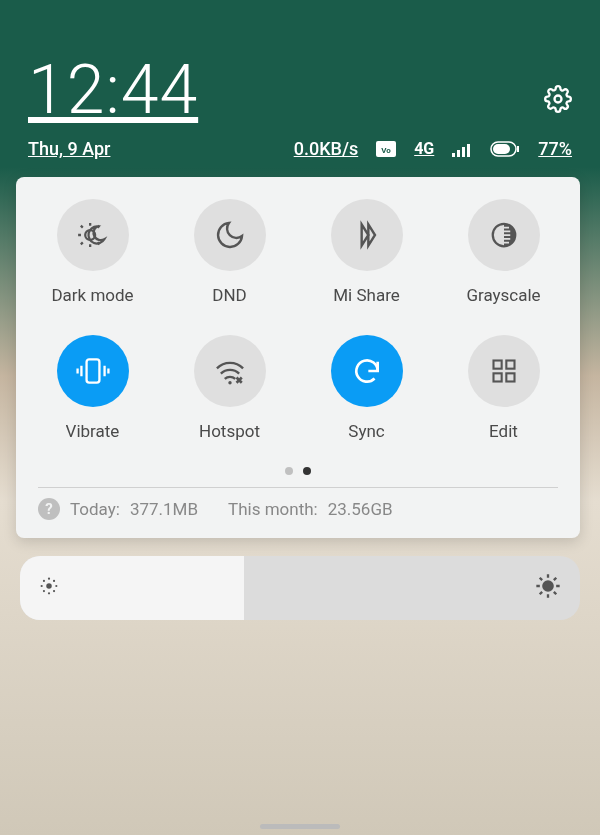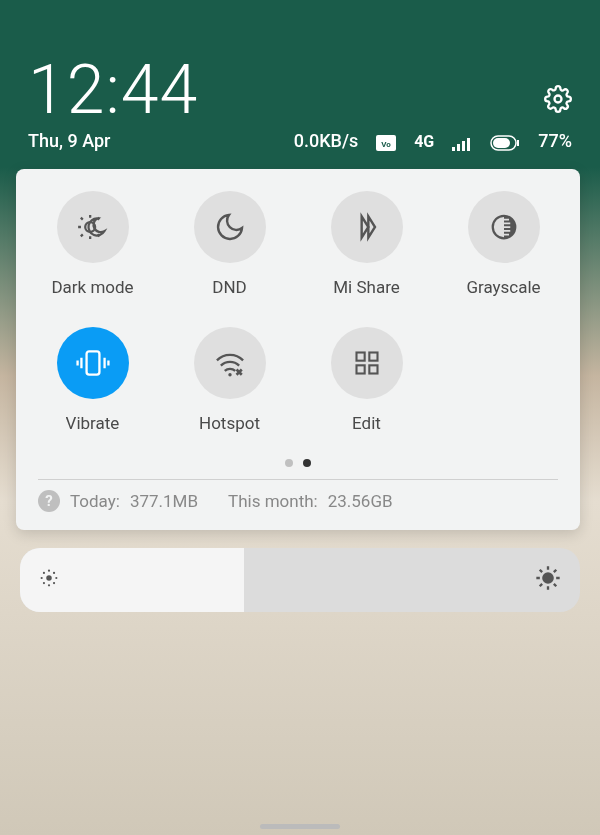--- a/index.html
+++ b/index.html
@@ -7,43 +7,44 @@
     width: 600px;
     height: 835px;
     font-family: -apple-system, BlinkMacSystemFont, "Segoe UI", Roboto, sans-serif;
     background: linear-gradient(to bottom, #1a5c4a 0%, #1a5c4a 20%, #c5b5a0 45%, #e5ddd0 60%, #d0c8b8 100%);
     overflow: hidden;
     position: relative;
   }
   .header {
     padding: 50px 28px 0 28px;
     color: #fff;
+    text-decoration: underline;
   }
   .time {
     font-size: 68px;
     font-weight: 300;
     letter-spacing: 1px;
   }
   .gear {
     position: absolute;
     top: 85px;
     right: 28px;
     cursor: pointer;
   }
   .subrow {
     display: flex;
     justify-content: space-between;
     align-items: center;
-    margin-top: 0;
+    margin-top: 8px;
     font-size: 18px;
     font-weight: 500;
   }
   .status-right {
     display: flex;
-    align-items: flex-end;
+    align-items: center;
     gap: 18px;
   }
   .status-right svg { display: block; }
   .panel {
     margin: 18px 20px 0 16px;
     background: #f2f3f3;
     border-radius: 8px;
     padding: 22px 8px 14px 8px;
     box-shadow: 0 4px 14px rgba(0,0,0,0.15);
   }
@@ -248,20 +249,29 @@
       <div class="tile-circle">
           <svg width="34" height="30" viewBox="0 0 26 22" fill="none" stroke="#555" stroke-width="1.8">
             <path d="M3 9a14 14 0 0 1 20 0M6 13a10 10 0 0 1 14 0M9 17a6 6 0 0 1 8 0"></path>
             <circle cx="13" cy="20" r="1.3" fill="#555" stroke="none"></circle>
             <path d="M18 16l4 4M22 16l-4 4" stroke-width="2"></path>
           </svg>
         </div>
       <div class="tile-label">Hotspot</div>
     </div>
 
+    <div class="tile">
+      <div class="tile-circle active">
+          <svg width="32" height="32" viewBox="0 0 24 24" fill="none" stroke="#fff" stroke-width="2">
+            <path d="M20 12a8 8 0 1 0-2.34 5.66"></path>
+            <path d="M20 5v7h-7"></path>
+          </svg>
+        </div>
+      <div class="tile-label">Sync</div>
+    </div>
 
     <div class="tile">
       <div class="tile-circle">
           <svg width="28" height="28" viewBox="0 0 24 24" fill="none" stroke="#555" stroke-width="1.8">
             <rect x="3" y="3" width="7" height="7"></rect>
             <rect x="14" y="3" width="7" height="7"></rect>
             <rect x="3" y="14" width="7" height="7"></rect>
             <rect x="14" y="14" width="7" height="7"></rect>
           </svg>
         </div>

